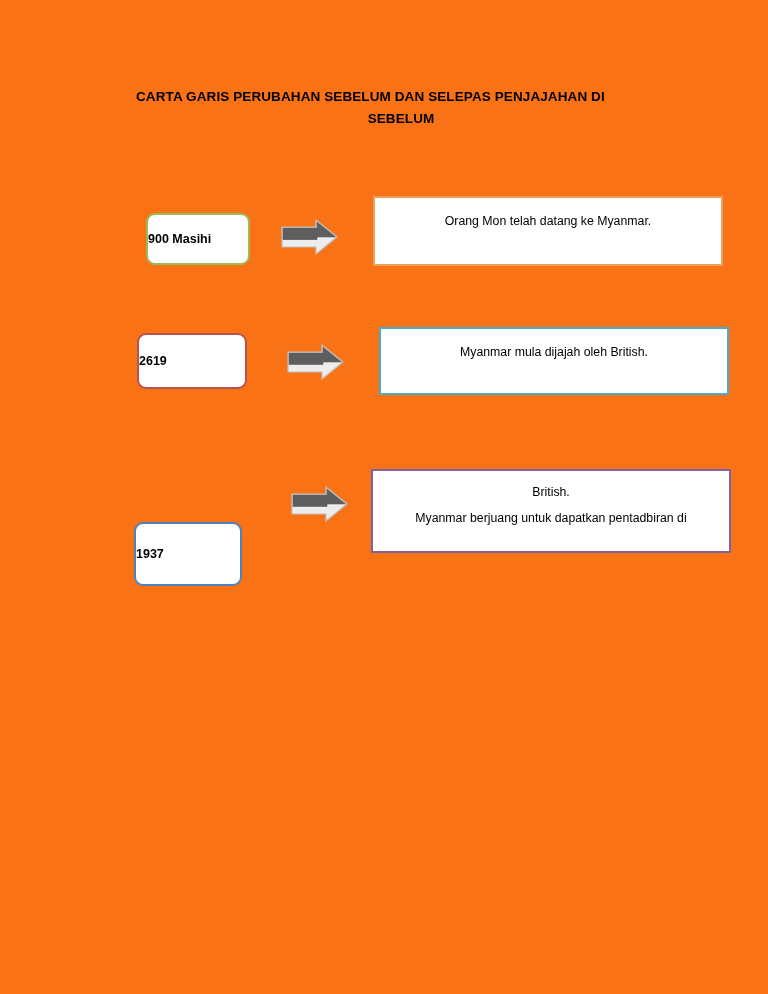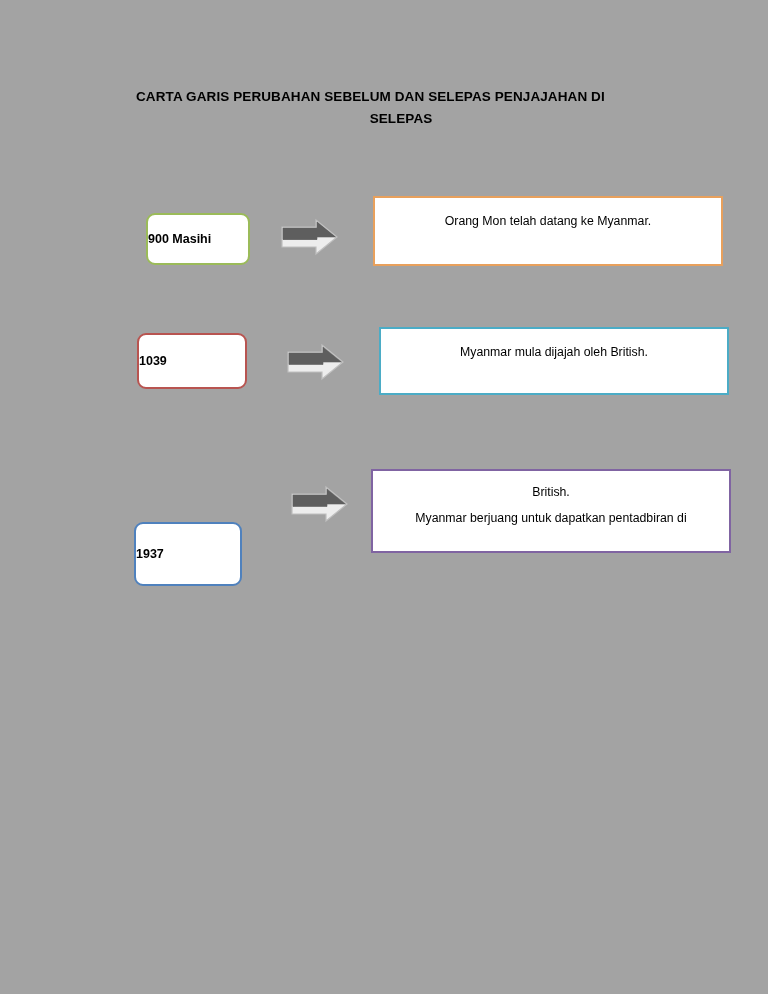--- a/index.html
+++ b/index.html
@@ -13,21 +13,21 @@
     position: relative;
     font-family: "Liberation Sans", sans-serif;
     color: #000000;
     overflow: hidden;
   }
   .page {
     position: absolute;
     left: 0; top: 0;
     width: 768px;
     height: 994px;
-    background: #a3a3a3;
+    background: #f97316;
   }
   
   .title {
     position: absolute;
     left: 136px;
     top: 86px;
     width: 530px;
     font-size: 13.5px;
     font-weight: bold;
     line-height: 22px;
@@ -103,21 +103,21 @@
   }
   #text-2 .text-body { top: 8px; }
 </style>
 </head>
 <body>
 
 <div class="page">
 
   <div class="title">
     <span class="line1">CARTA GARIS PERUBAHAN SEBELUM DAN SELEPAS PENJAJAHAN DI</span>
-    <span class="line2">SELEPAS</span>
+    <span class="line2">SEBELUM</span>
   </div>
 
   <div class="row" id="row-0">
 
     <div class="year-box" id="year-0" style="border-color: rgb(155, 187, 89);">
       <span class="year-label">900 Masihi</span>
     </div>
 
     <div class="arrow" id="arrow-0">
       <svg width="60" height="40" viewBox="0 0 60 40" xmlns="http://www.w3.org/2000/svg">
@@ -130,21 +130,21 @@
     <div class="text-box" id="text-0" style="border-color: rgb(232, 160, 92);">
       <div class="text-body">
         <div>Orang Mon telah datang ke Myanmar.</div>
       </div>
     </div>
   </div>
 
   <div class="row" id="row-1">
 
     <div class="year-box" id="year-1" style="border-color: rgb(184, 84, 80);">
-      <span class="year-label">1039</span>
+      <span class="year-label">2619</span>
     </div>
 
     <div class="arrow" id="arrow-1">
       <svg width="60" height="40" viewBox="0 0 60 40" xmlns="http://www.w3.org/2000/svg">
         <path d="M2,22 L2,9 L36,9 L36,2 L57,19 L36,36 L36,29 L2,29 Z" fill="#EDEDED" stroke="#BFBFBF" stroke-width="1.2"></path>
         <path d="M3,10 L37,10 L37,4 L55.5,19 L37,19 L37,21.5 L3,21.5 Z" fill="#5E5E5E" stroke="#5E5E5E" stroke-width="0.6"></path>
       </svg>
     </div>
 
     <div class="text-box" id="text-1" style="border-color: rgb(75, 172, 198);">

